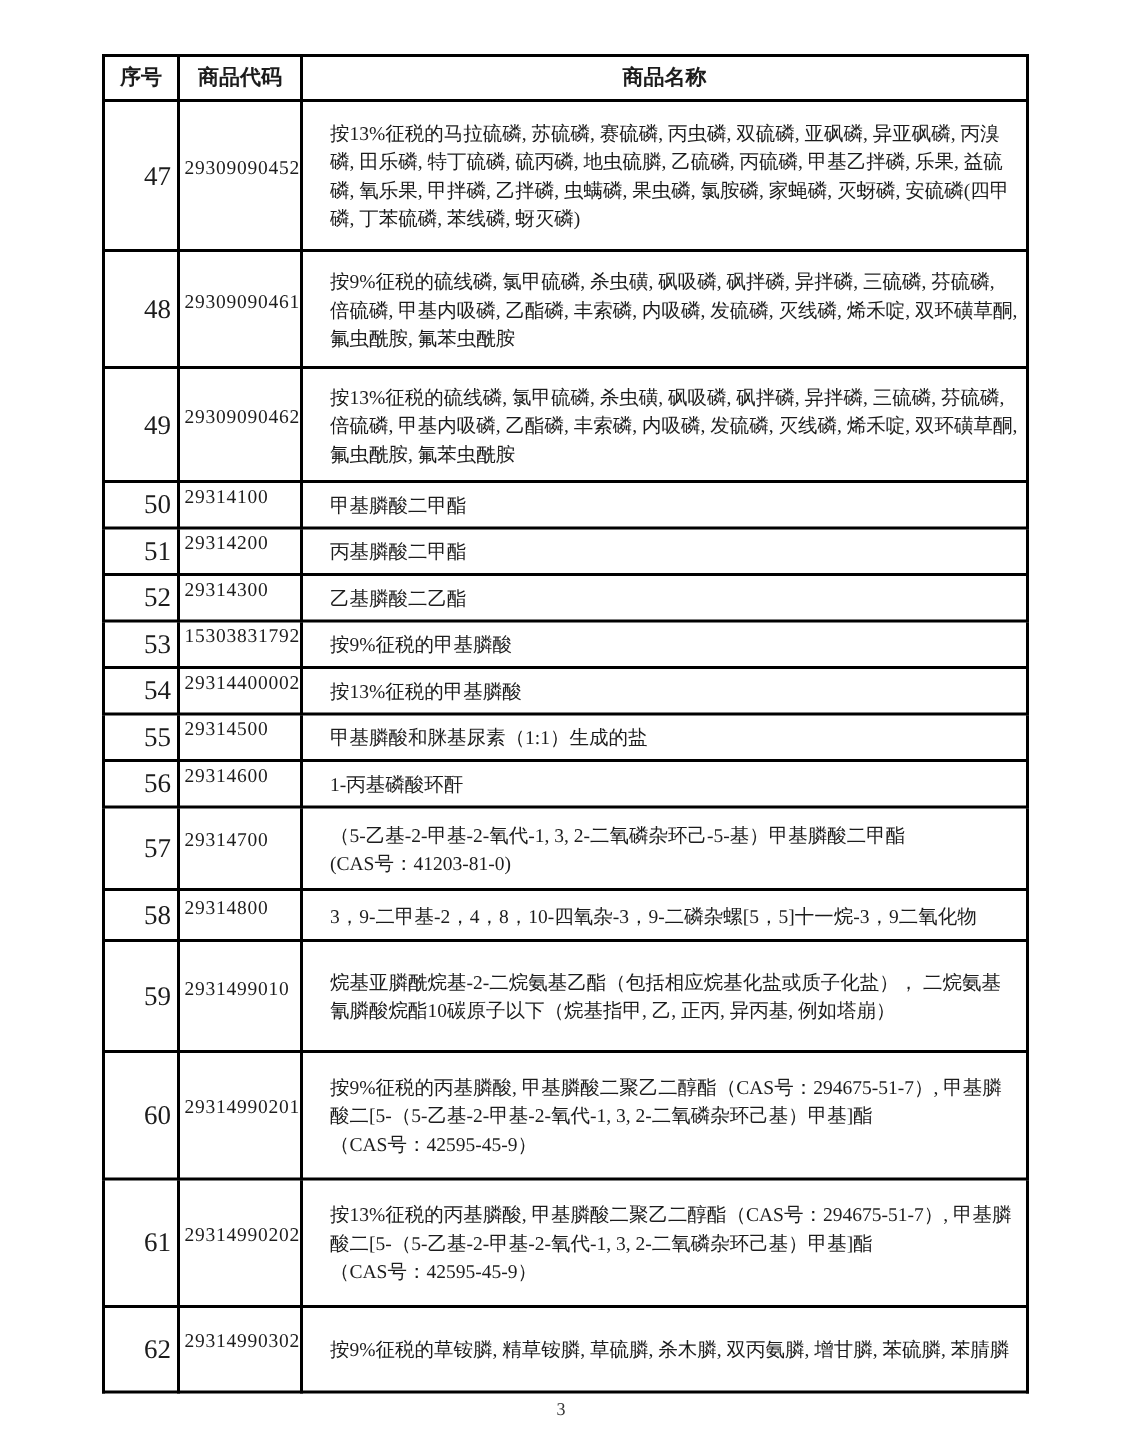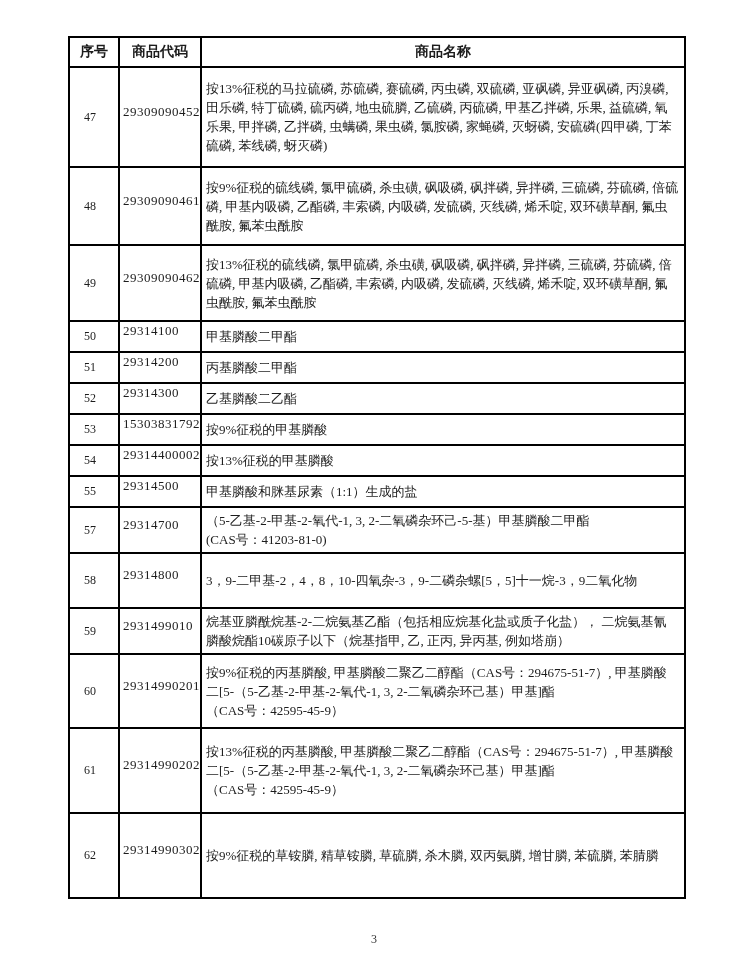--- a/index.html
+++ b/index.html
@@ -32,35 +32,35 @@
   .col-code { width: 82px; }
   .col-name { width: 484px; }
   .doc-table th {
     height: 26px;
     font-size: 14px;
     font-weight: bold;
     text-align: center;
     padding: 1px 2px;
   }
   td.cell-seq {
-    text-align: left;
-    font-size: 12px;
-    padding: 1px 14px;
+    text-align: right;
+    font-size: 18px;
+    padding: 1px 4px;
   }
   td.cell-code {
     text-align: left;
     font-size: 13px;
     padding: 1px 2px 12px 3px;
     letter-spacing: 0.5px;
   }
   td.cell-name {
     text-align: left;
     font-size: 13px;
     line-height: 19px;
-    padding: 3px 5px 3px 4px;
+    padding: 3px 5px 3px 18px;
     white-space: pre-wrap;
   }
   
   tbody tr:nth-child(1)  { height: 100px; } 
   tbody tr:nth-child(2)  { height: 78px;  } 
   tbody tr:nth-child(3)  { height: 76px;  } 
   tbody tr:nth-child(4),
   tbody tr:nth-child(5),
   tbody tr:nth-child(6),
   tbody tr:nth-child(7),
@@ -139,20 +139,25 @@
       <td class="cell-seq">54</td>
       <td class="cell-code">29314400002</td>
       <td class="cell-name">按13%征税的甲基膦酸</td>
     </tr>
     <tr>
       <td class="cell-seq">55</td>
       <td class="cell-code">29314500</td>
       <td class="cell-name">甲基膦酸和脒基尿素（1:1）生成的盐</td>
     </tr>
     <tr>
+      <td class="cell-seq">56</td>
+      <td class="cell-code">29314600</td>
+      <td class="cell-name">1-丙基磷酸环酐</td>
+    </tr>
+    <tr>
       <td class="cell-seq">57</td>
       <td class="cell-code">29314700</td>
       <td class="cell-name">（5-乙基-2-甲基-2-氧代-1, 3, 2-二氧磷杂环己-5-基）甲基膦酸二甲酯
 (CAS号：41203-81-0)</td>
     </tr>
     <tr>
       <td class="cell-seq">58</td>
       <td class="cell-code">29314800</td>
       <td class="cell-name">3，9-二甲基-2，4，8，10-四氧杂-3，9-二磷杂螺[5，5]十一烷-3，9二氧化物</td>
     </tr>

